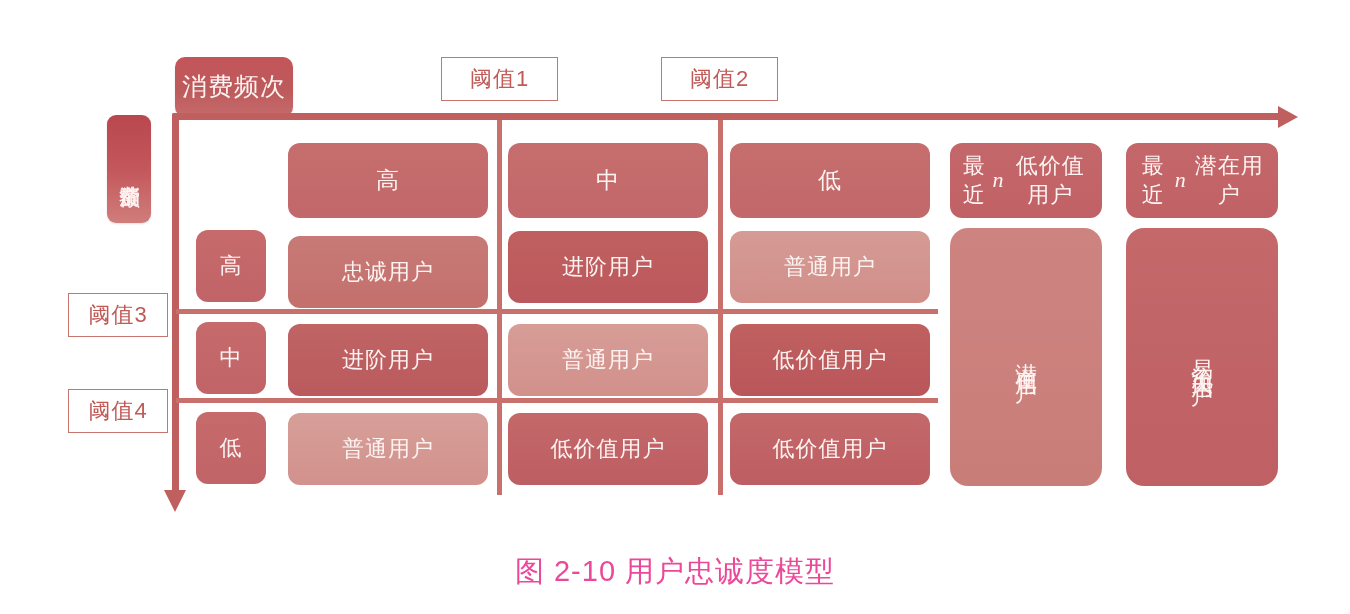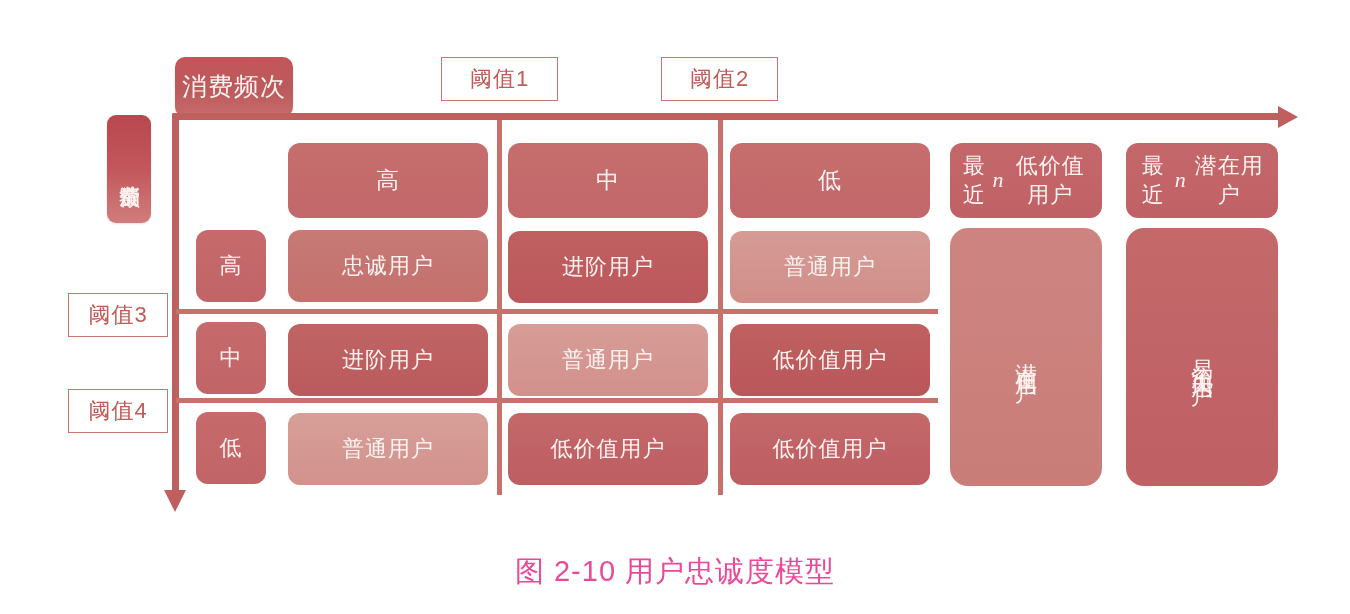--- a/index.html
+++ b/index.html
@@ -179,21 +179,21 @@
   <div class="pill t-side" style="left:1126px;top:143px;width:152px;height:75px;background:linear-gradient(180deg,#c4676a 0%,#c06166 100%);">
     <span>最近</span>
       <span class="ital">n</span>
       <span>潜在用户</span>
   </div>
 
   <div class="pill t-rowlb" style="left:196px;top:230px;width:70px;height:72px;background:linear-gradient(180deg,#c66a6c 0%,#c16467 100%);">高</div>
   <div class="pill t-rowlb" style="left:196px;top:322px;width:70px;height:72px;background:linear-gradient(180deg,#c66a6c 0%,#c16467 100%);">中</div>
   <div class="pill t-rowlb" style="left:196px;top:412px;width:70px;height:72px;background:linear-gradient(180deg,#c66a6c 0%,#c16467 100%);">低</div>
 
-  <div class="pill t-cell" style="left:288px;top:230px;width:200px;height:72px;background:linear-gradient(180deg,#c77a76 0%,#c4706d 100%);">忠诚用户</div>
+  <div class="pill t-cell" style="left:288px;top:236px;width:200px;height:72px;background:linear-gradient(180deg,#c77a76 0%,#c4706d 100%);">忠诚用户</div>
   <div class="pill t-cell" style="left:508px;top:231px;width:200px;height:72px;background:linear-gradient(180deg,#c0605f 0%,#bb585d 100%);">进阶用户</div>
   <div class="pill t-cell" style="left:730px;top:231px;width:200px;height:72px;background:linear-gradient(180deg,#d59b95 0%,#d18e89 100%);">普通用户</div>
 
   <div class="pill t-cell" style="left:288px;top:324px;width:200px;height:72px;background:linear-gradient(180deg,#c06464 0%,#ba5a5e 100%);">进阶用户</div>
   <div class="pill t-cell" style="left:508px;top:324px;width:200px;height:72px;background:linear-gradient(180deg,#d79d97 0%,#d2908b 100%);">普通用户</div>
   <div class="pill t-cell" style="left:730px;top:324px;width:200px;height:72px;background:linear-gradient(180deg,#c0605f 0%,#b9565b 100%);">低价值用户</div>
 
   <div class="pill t-cell" style="left:288px;top:413px;width:200px;height:72px;background:linear-gradient(180deg,#d79f99 0%,#d2918c 100%);">普通用户</div>
   <div class="pill t-cell" style="left:508px;top:413px;width:200px;height:72px;background:linear-gradient(180deg,#c4686a 0%,#bd5e62 100%);">低价值用户</div>
   <div class="pill t-cell" style="left:730px;top:413px;width:200px;height:72px;background:linear-gradient(180deg,#c4686a 0%,#bd5e62 100%);">低价值用户</div>

